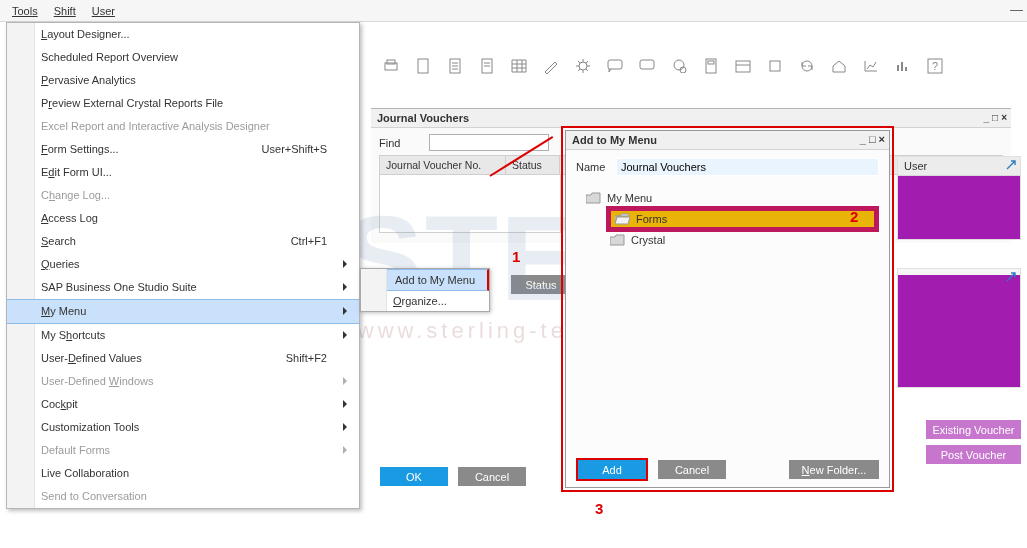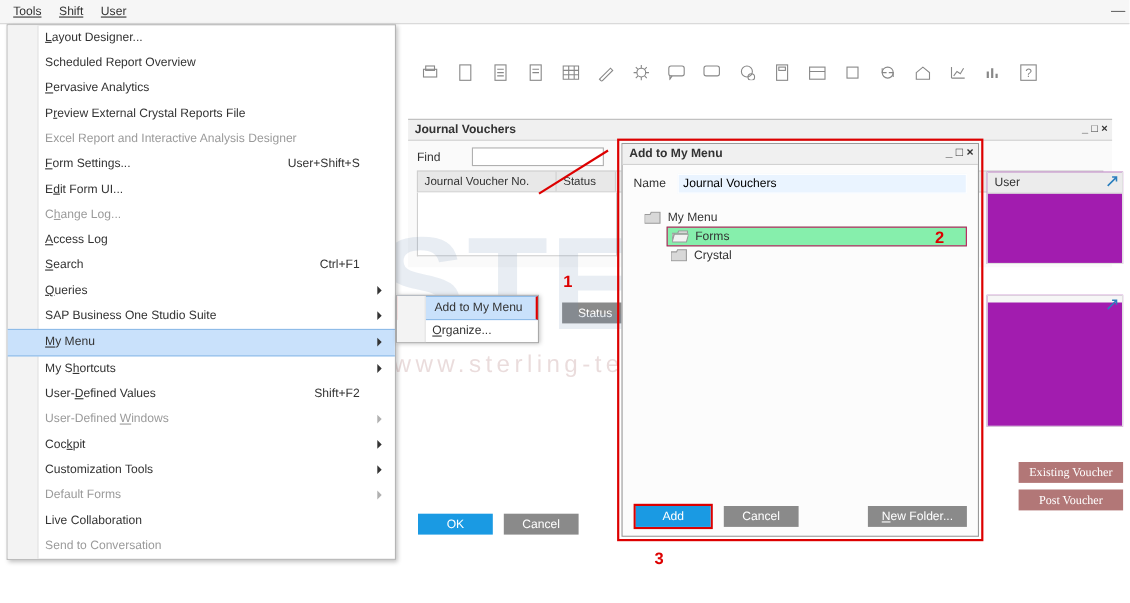--- a/index.html
+++ b/index.html
@@ -183,21 +183,21 @@
   .bottom-btns {
     position: absolute;
     bottom: 62px;
     left: 380px;
     display: flex;
     gap: 10px;
   }
   .btn { border:0; height:19px; min-width:68px; font-size:11px; font-family:inherit; cursor:pointer; }
   .btn-blue { background:#1a9ae3; color:#fff; }
   .btn-gray { background:#8a8a8a; color:#fff; }
-  .btn-lgray { background:#7f1d1d; color:#fff; min-width:95px;font-family:Liberation Serif, serif; }
+  .btn-lgray { background:#a21caf; color:#fff; min-width:95px; }
 
   
   .addmm {
     position: absolute;
     top: 130px;
     left: 565px;
     width: 325px;
     height: 358px;
     background: #fcfcfc;
     border: 1px solid #999;
@@ -223,22 +223,22 @@
   .addmm .tree {
     margin-top: 14px;
     padding-left: 6px;
   }
   .addmm .tree .trow {
     display:flex; align-items:center; gap:6px;
     padding: 2px 4px;
   }
   .addmm .tree .trow.indent { margin-left: 24px; }
   .addmm .tree .trow.selected {
-    background:#86efac;
-    border:1px solid #be185d;
+    background:#eab308;
+    border:5px solid #be185d;
   }
   .folder-icon { width:15px; height:12px; }
   .addmm .dlg-btns {
     position:absolute;
     bottom:6px; left:10px; right:10px;
     display:flex; align-items:center;
   }
   .addmm .dlg-btns .spacer { flex:1; }
 
   

